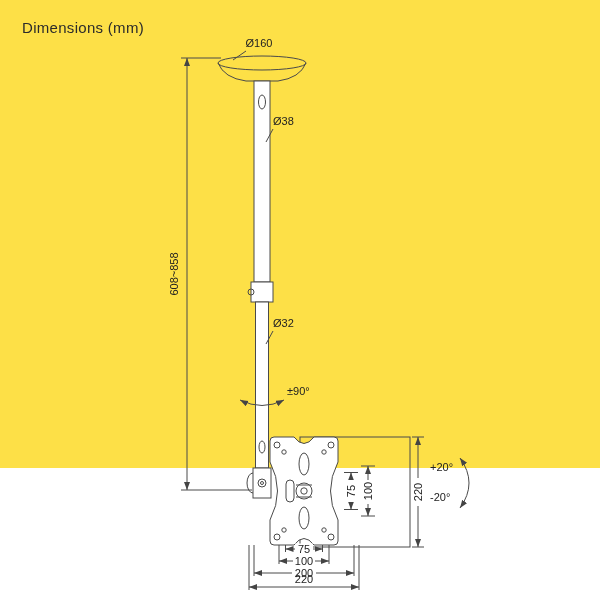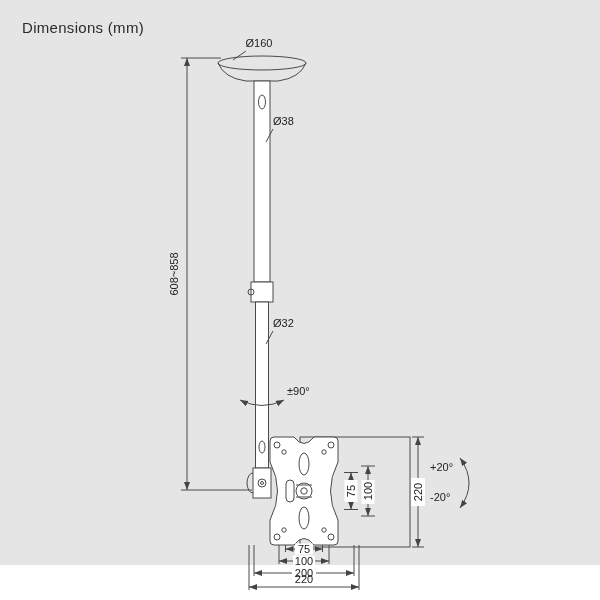--- a/index.html
+++ b/index.html
@@ -1,16 +1,16 @@
 <!DOCTYPE html>
 <html><head>
 <meta charset="utf-8">
 <style>
   html,body{margin:0;padding:0;background:#ffffff;width:600px;height:600px;overflow:hidden;}
-  .canvas{width:600px;height:565px;position:relative;background:#e5e5e5;text-align:right;}
+  .canvas{width:600px;height:468px;position:relative;background:#fde047;text-align:right;}
   svg{display:block;}
   text{font-family:"Liberation Sans", sans-serif;fill:#333;}
   .title{font-size:15px;letter-spacing:.3px;fill:#2b2b2b;}
   .dim{font-size:11px;fill:#222;}
 </style>
 </head>
 <body>
 
 <div class="canvas">
 <svg width="600" height="600" viewBox="0 0 600 600">

